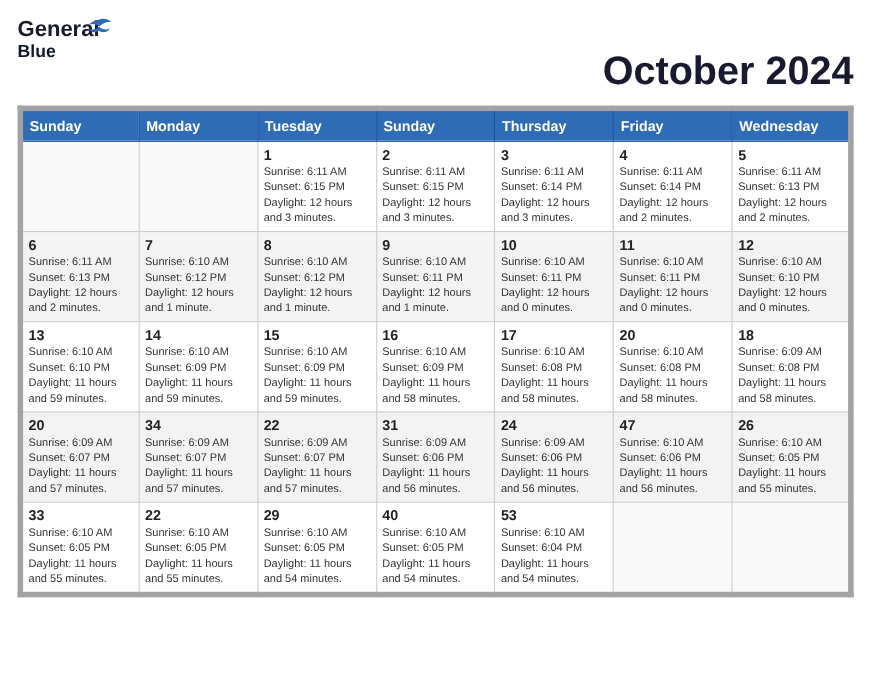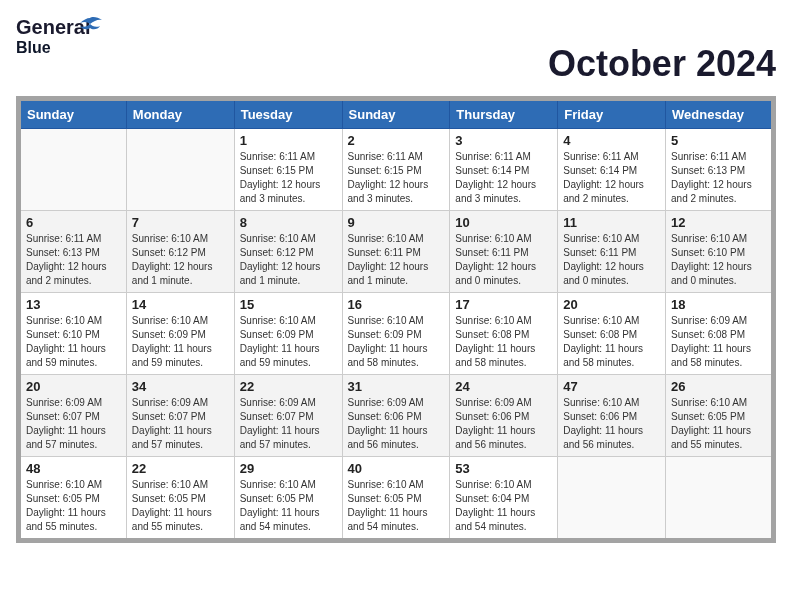--- a/index.html
+++ b/index.html
@@ -278,21 +278,21 @@
         </td>
         <td>
           <div class="day-num">26</div>
           <div class="day-info" style="white-space: pre-line;">Sunrise: 6:10 AM
 Sunset: 6:05 PM
 Daylight: 11 hours and 55 minutes.</div>
         </td>
       </tr>
       <tr>
         <td>
-          <div class="day-num">48</div>
+          <div class="day-num">33</div>
           <div class="day-info" style="white-space: pre-line;">Sunrise: 6:10 AM
 Sunset: 6:05 PM
 Daylight: 11 hours and 55 minutes.</div>
         </td>
         <td>
           <div class="day-num">22</div>
           <div class="day-info" style="white-space: pre-line;">Sunrise: 6:10 AM
 Sunset: 6:05 PM
 Daylight: 11 hours and 55 minutes.</div>
         </td>

